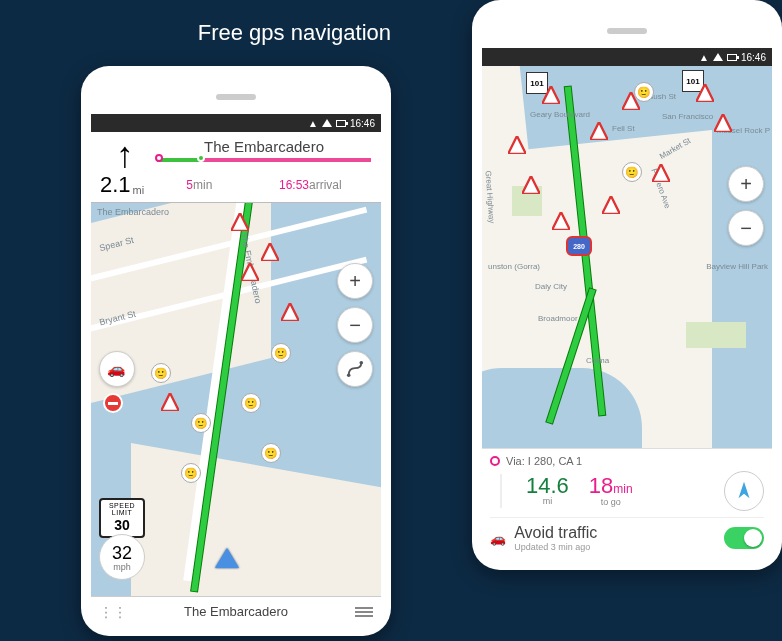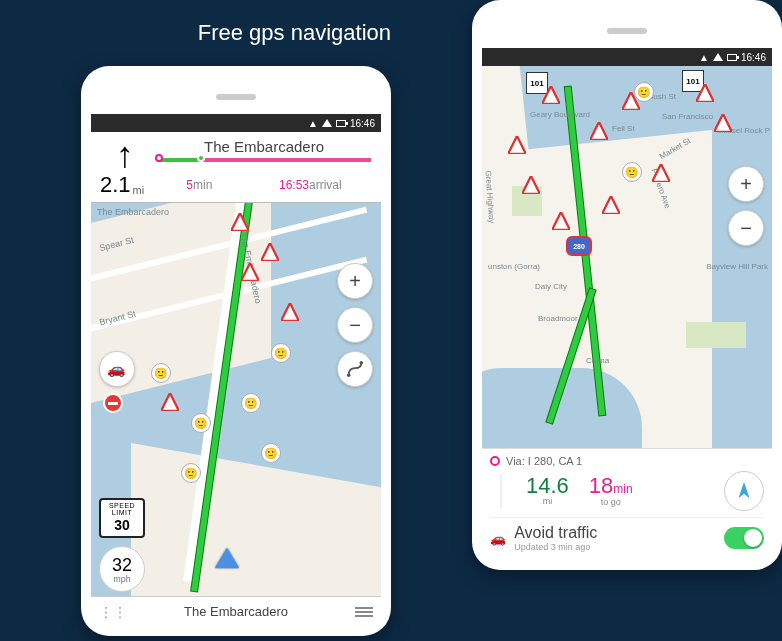--- a/index.html
+++ b/index.html
@@ -126,21 +126,21 @@
     border-left:12px solid transparent;border-right:12px solid transparent;border-bottom:20px solid #4a90e2;
     filter:drop-shadow(0 0 1px #1a4a8a);}
 
   .speed-limit{
     position:absolute; left:8px; bottom:58px; width:46px; background:#fff;
     border:2px solid #222; border-radius:4px; text-align:center; padding:2px 0;
   }
   .speed-limit .t{font-size:7px;letter-spacing:.5px;}
   .speed-limit .v{font-size:14px;font-weight:700;line-height:18px;}
   .speed-cur{
-    position:absolute;left:8px;bottom:4px;width:46px;height:46px;border-radius:50%;
+    position:absolute;left:8px;bottom:16px;width:46px;height:46px;border-radius:50%;
     background:#fff;border:1px solid #ccc;display:flex;flex-direction:column;align-items:center;justify-content:center;
   }
   .speed-cur .v{font-size:18px;}
   .speed-cur .u{font-size:9px;color:#777;margin-top:-2px;}
 
   .nav-footer{
     background:#fff;border-top:1px solid #ccc;height:30px;
     display:flex;align-items:center;padding:0 8px;font-size:13px;color:#444;
   }
   .nav-footer .dots{width:18px;font-size:14px;line-height:8px;color:#999;}

